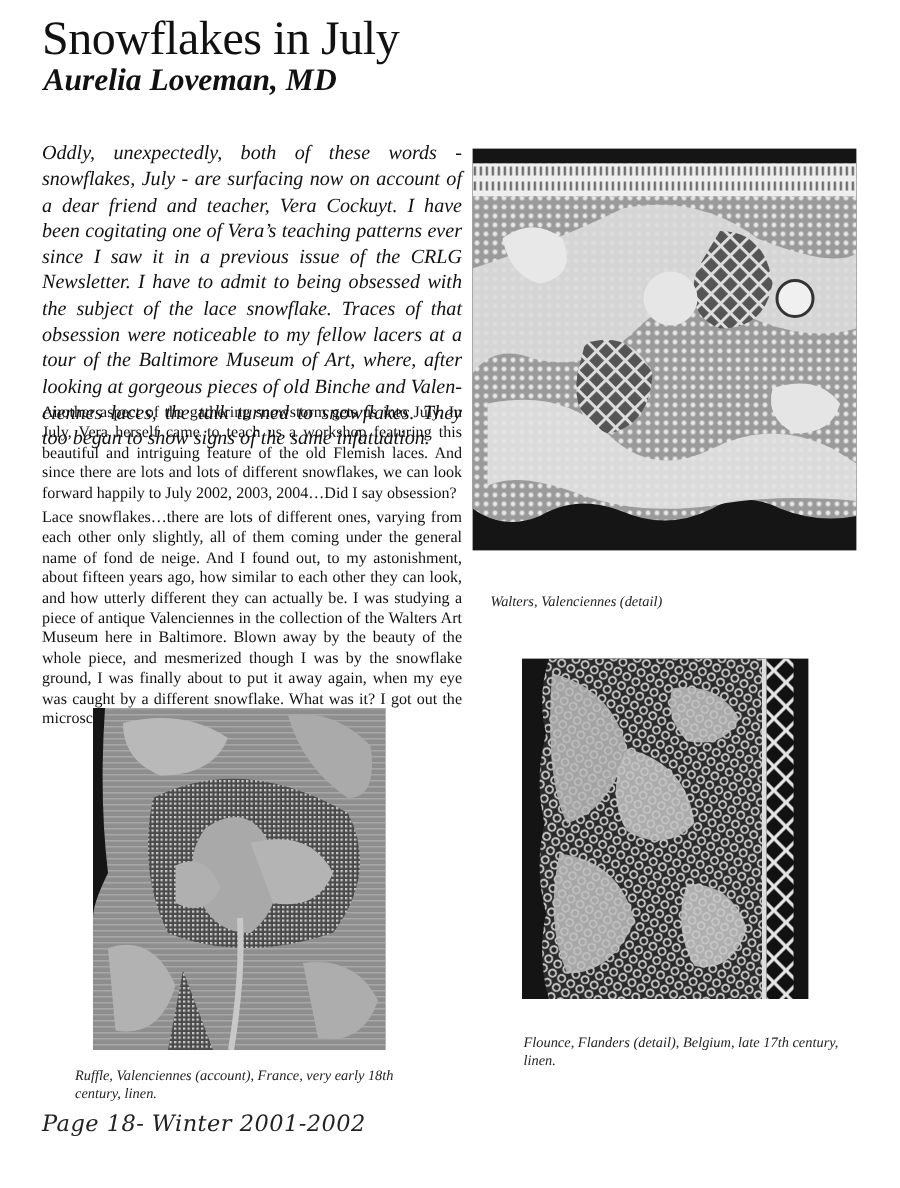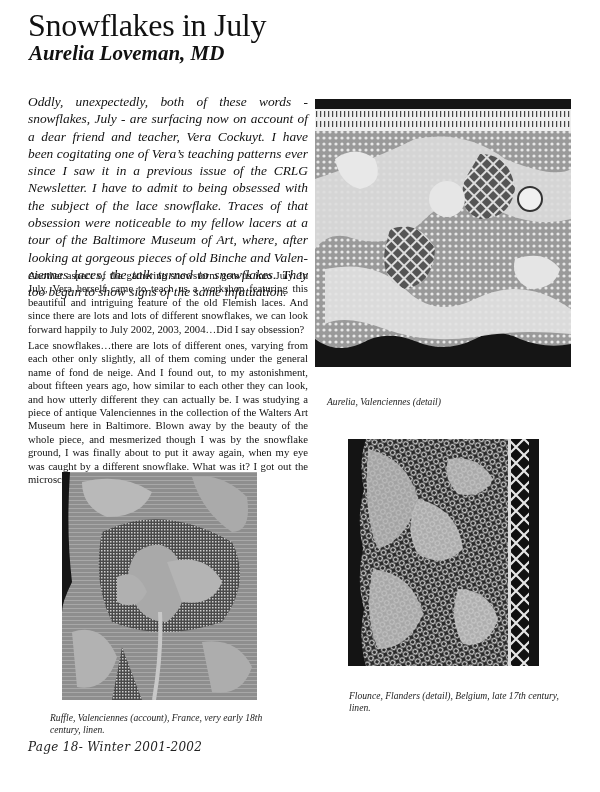--- a/index.html
+++ b/index.html
@@ -39,21 +39,21 @@
     .photo-3 { left: 62px; top: 472px; width: 195px; height: 228px; }
     .caption {
       position: absolute; font-style: italic; font-size: 9.6px; line-height: 12px;
       color: #222; margin: 0;
     }
     .cap-1 { left: 327px; top: 396px; width: 250px; }
     .cap-2 { left: 349px; top: 690px; width: 215px; }
     .cap-3 { left: 50px; top: 712px; width: 215px; }
     .footer {
       position: absolute; left: 28px; top: 740px;
-      font-family: "DejaVu Serif", serif; font-style: italic; font-size: 12px;
+      font-family: "DejaVu Serif", serif; font-style: italic; font-size: 15px;
       color: #222; letter-spacing: 0.3px;
     }
   </style>
 </head>
 <body>
 
 <h1 class="title">Snowflakes in July</h1>
 <h2 class="author">Aurelia Loveman, MD</h2>
 
 <p class="lead">Oddly, unexpectedly, both of these words - snowflakes, July - are surfacing now on account of a dear friend and teacher, Vera Cockuyt. I have been cogitating one of Vera’s teaching patterns ever since I saw it in a previous issue of the CRLG Newsletter. I have to admit to being obsessed with the subject of the lace snowflake. Traces of that obsession were noticeable to my fellow lacers at a tour of the Baltimore Museum of Art, where, after looking at gorgeous pieces of old Binche and Valen­ciennes laces, the talk turned to snowflakes. They too began to show signs of the same infatuation.</p>
@@ -83,21 +83,21 @@
     <path d="M0 80 Q60 60 100 40 Q150 30 190 60 Q240 80 256 70 L256 120 Q220 130 180 110 Q140 90 110 120 Q80 150 40 140 Q15 130 0 150 Z" fill="#dcdcdc" opacity="0.9"></path>
     <path d="M10 170 Q60 160 90 190 Q120 220 160 200 Q200 180 240 200 L256 210 L256 235 Q200 230 160 238 Q110 245 70 230 Q30 215 10 225 Z" fill="#e2e2e2" opacity="0.9"></path>
     <path d="M165 55 Q195 55 200 90 Q195 120 165 120 Q140 110 150 80 Z" fill="url(#grid1)"></path>
     <path d="M75 130 Q105 120 120 150 Q118 185 90 190 Q65 180 70 150 Z" fill="url(#grid1)"></path>
     <circle cx="132" cy="100" r="18" fill="#e6e6e6"></circle>
     <circle cx="215" cy="100" r="12" fill="#f0f0f0" stroke="#333" stroke-width="2"></circle>
     <path d="M20 60 Q40 45 60 60 Q70 85 45 90 Q25 85 20 60 Z" fill="#e8e8e8"></path>
     <path d="M200 160 Q230 150 245 170 Q240 190 215 190 Q195 180 200 160 Z" fill="#e5e5e5"></path>
   </svg>
 </div>
-<p class="caption cap-1">Aurelia, Valenciennes (detail)</p>
+<p class="caption cap-1">Walters, Valenciennes (detail)</p>
 
 <div class="photo photo-2">
   <svg viewBox="0 0 191 227" preserveAspectRatio="none">
     <defs>
       <pattern id="mesh2" width="7" height="7" patternUnits="userSpaceOnUse" patternTransform="rotate(30)">
         <rect width="7" height="7" fill="#2a2a2a"></rect>
         <circle cx="3.5" cy="3.5" r="2.4" fill="none" stroke="#cfcfcf" stroke-width="1.2"></circle>
       </pattern>
       <pattern id="cross2" width="16" height="16" patternUnits="userSpaceOnUse">
         <rect width="16" height="16" fill="#111"></rect>

